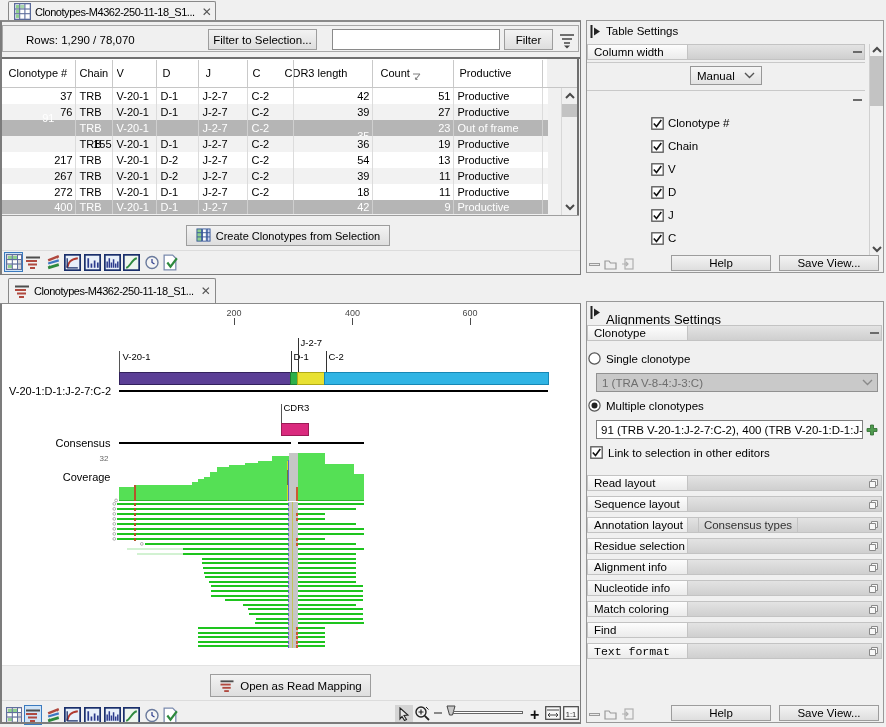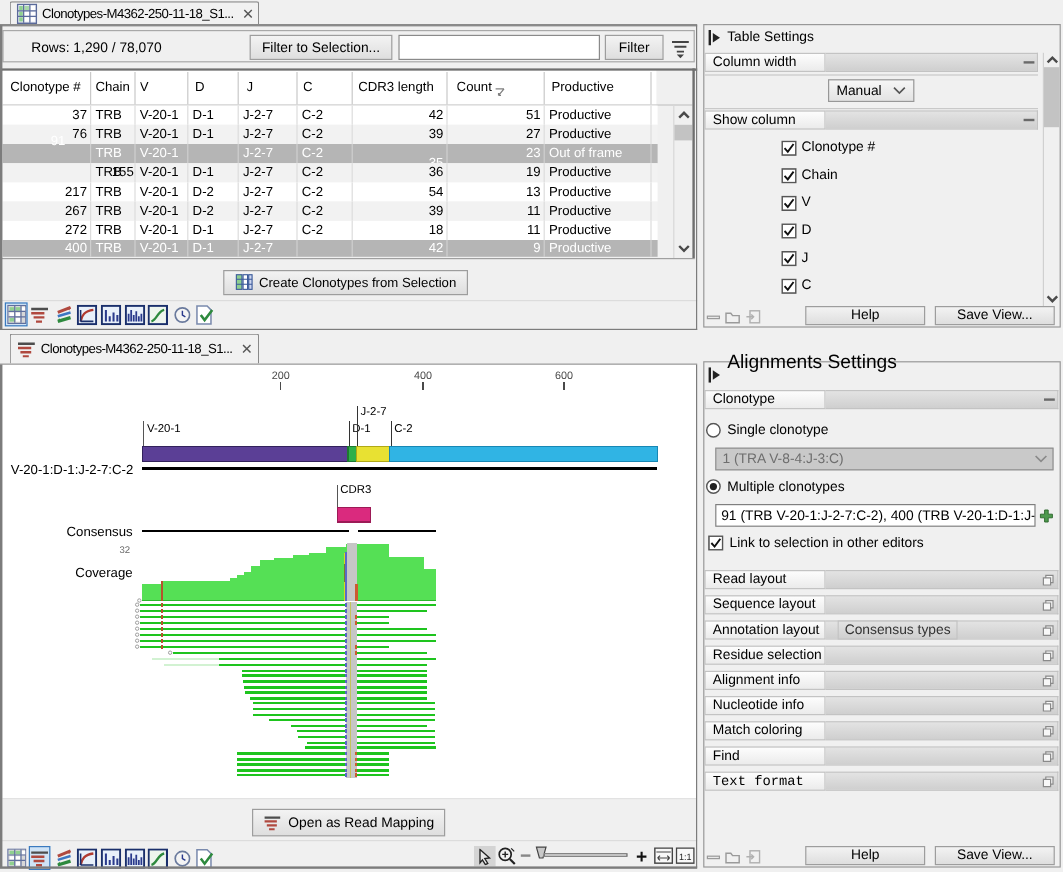--- a/index.html
+++ b/index.html
@@ -39,21 +39,21 @@
           <path d="M1 6h15M1 10.7h15M5.7 1v15M10.9 1v15" stroke="#5a6a9a" stroke-width="1" fill="none"></path>
         </svg>
   </span>
   <span style="margin-left:4px;">Clonotypes-M4362-250-11-18_S1...</span>
   <span class="x">✕</span>
 </div>
 <div class="hdrline" style="left:0;top:20px;width:581px;height:1.5px;"></div>
 
 <div class="abs" style="left:1.5px;top:25px;width:577px;height:27px;border:1px solid #a8a8a8;background:#f0f0f0;"></div>
 <div class="abs" style="left:26px;top:34px;font-size:11.5px;">Rows: 1,290 / 78,070</div>
-<div class="btn" style="left:208px;top:29px;width:119px;height:21px;text-align:right;">Filter to Selection...</div>
+<div class="btn" style="left:208px;top:29px;width:109px;height:21px;text-align:right;">Filter to Selection...</div>
 <div class="abs" style="left:332px;top:29px;width:168px;height:21px;background:#fff;border:1px solid #8a8a8a;"></div>
 <div class="btn" style="left:504px;top:29px;width:49px;height:21px;">Filter</div>
 <svg class="abs" style="left:556px;top:30px;" width="22" height="19" viewBox="0 0 22 19">
       <path d="M4 5h14M6 9h10M8 13h6" stroke="#444" stroke-width="1.6"></path>
       <path d="M8 15.5h6l-3 3z" fill="#444"></path>
     </svg>
 
 <div class="abs" style="left:0;top:57px;width:581px;height:1.5px;background:#6f6f6f;"></div>
 <div class="abs" style="left:1.5px;top:58.5px;width:575.5px;height:157px;background:#f0f0f0;overflow:hidden;" id="tablebox">
 
@@ -214,21 +214,21 @@
         <div class="abs" style="left:451.5px;top:141px;width:1px;height:14px;background:#cfcfcf;"></div>
         <div class="abs" style="left:540.5px;top:141px;width:1px;height:14px;background:#cfcfcf;"></div>
       </div>
 
   <div class="cell" style="left:7px;top:0;width:65px;height:28px;">Clonotype #</div>
   <div class="cell" style="left:78px;top:0;width:30px;height:28px;">Chain</div>
   <div class="cell" style="left:115px;top:0;width:30px;height:28px;">V</div>
   <div class="cell" style="left:161px;top:0;width:30px;height:28px;">D</div>
   <div class="cell" style="left:204px;top:0;width:30px;height:28px;">J</div>
   <div class="cell" style="left:251px;top:0;width:30px;height:28px;">C</div>
-  <div class="cell" style="left:297px;top:0;width:70px;height:28px;">CDR3 length</div>
+  <div class="cell" style="left:283px;top:0;width:70px;height:28px;">CDR3 length</div>
   <div class="cell" style="left:379px;top:0;width:46px;height:28px;">Count</div>
   <svg class="abs" style="left:410px;top:14px;" width="9" height="8" viewBox="0 0 9 8">
         <path d="M1 1h7M8 1l-4.5 5.5M3.5 6.5h2M3.5 6.5v-2" stroke="#808080" stroke-width="1.1" fill="none"></path>
       </svg>
   <div class="cell" style="left:458px;top:0;width:80px;height:28px;">Productive</div>
 
   <div class="abs" style="left:73px;top:1px;width:1px;height:27px;background:#c9c9c9;"></div>
   <div class="abs" style="left:110px;top:1px;width:1px;height:27px;background:#c9c9c9;"></div>
   <div class="abs" style="left:154.5px;top:1px;width:1px;height:27px;background:#c9c9c9;"></div>
   <div class="abs" style="left:196.5px;top:1px;width:1px;height:27px;background:#c9c9c9;"></div>
@@ -347,24 +347,20 @@
   <div class="rest" style="left:101px;width:177px;"></div>
 </div>
 <div class="abs" style="left:853px;top:51px;width:9px;height:2px;background:#6a6a6a;"></div>
 <div class="abs" style="left:690px;top:66px;width:72px;height:19px;background:linear-gradient(#f6f6f6,#e3e3e3);border:1px solid #979797;font-size:11.5px;display:flex;align-items:center;padding-left:6px;">Manual</div>
 <svg class="abs" style="left:744px;top:72px;" width="11" height="7" viewBox="0 0 11 7">
       <path d="M1 1l4.5 4.5L10 1" stroke="#555" stroke-width="1.4" fill="none"></path>
     </svg>
 <div class="abs" style="left:587px;top:61.5px;width:278px;height:1px;background:#c9c9c9;"></div>
 <div class="abs" style="left:587px;top:89.5px;width:278px;height:1px;background:#c9c9c9;"></div>
 
-<div class="secbar" style="left:587px;top:92px;width:278px;">
-  <div class="lab" style="width:101px;">Show column</div>
-  <div class="rest" style="left:101px;width:177px;"></div>
-</div>
 <div class="abs" style="left:853px;top:99px;width:9px;height:2px;background:#6a6a6a;"></div>
 
 <div id="checks">
       <svg class="abs" style="left:651px;top:117px;" width="13" height="13" viewBox="0 0 13 13">
         <rect x="0.8" y="0.8" width="11.4" height="11.4" fill="#fff" stroke="#565656" stroke-width="1.3"></rect>
         <path d="M2.8 6.5l2.7 3L10.3 3" stroke="#111" stroke-width="1.6" fill="none"></path>
       </svg>
       <div class="cklab" style="left:668px;top:117px;">Clonotype #</div>
       <svg class="abs" style="left:651px;top:140px;" width="13" height="13" viewBox="0 0 13 13">
         <rect x="0.8" y="0.8" width="11.4" height="11.4" fill="#fff" stroke="#565656" stroke-width="1.3"></rect>
@@ -678,21 +674,21 @@
 
 <div class="abs" style="left:0;top:304px;width:1.5px;height:419px;background:#7c7c7c;"></div>
 <div class="abs" style="left:579.5px;top:304px;width:1.5px;height:419px;background:#7c7c7c;"></div>
 <div class="abs" style="left:0;top:722px;width:581px;height:1.5px;background:#7c7c7c;"></div>
 
 <div class="panel" style="left:586px;top:301px;width:298px;height:421.5px;"></div>
 <svg class="abs" style="left:590px;top:306px;" width="12" height="13" viewBox="0 0 12 13">
       <path d="M1.5 0v13" stroke="#222" stroke-width="2"></path>
       <path d="M4 2.5l6 4-6 4z" fill="#222"></path>
     </svg>
-<div class="abs" style="left:606px;top:294px;font-size:16px;">Alignments Settings</div>
+<div class="abs" style="left:606px;top:312px;font-size:13px;">Alignments Settings</div>
 
 <div class="secbar" style="left:587px;top:325px;width:295px;">
   <div class="lab" style="width:101px;">Clonotype</div>
   <div class="rest" style="left:101px;width:194px;"></div>
 </div>
 <div class="abs" style="left:870px;top:332px;width:9px;height:2px;background:#6a6a6a;"></div>
 
 <svg class="abs" style="left:588px;top:352px;" width="13" height="13" viewBox="0 0 13 13">
       <circle cx="6.5" cy="6.5" r="5.6" fill="#fff" stroke="#565656" stroke-width="1.2"></circle>
     </svg>

